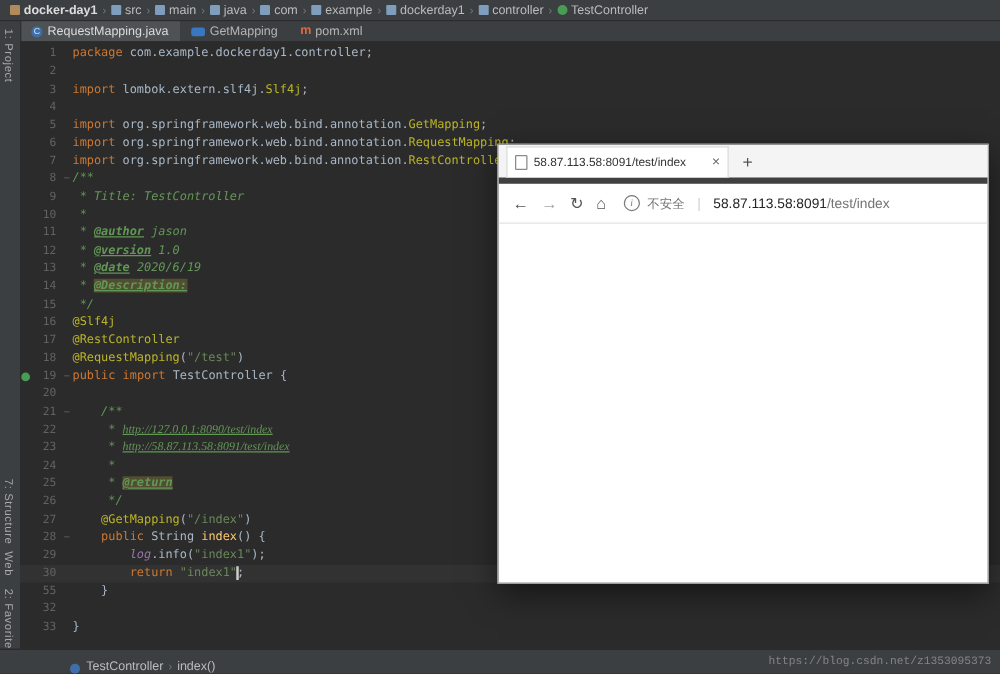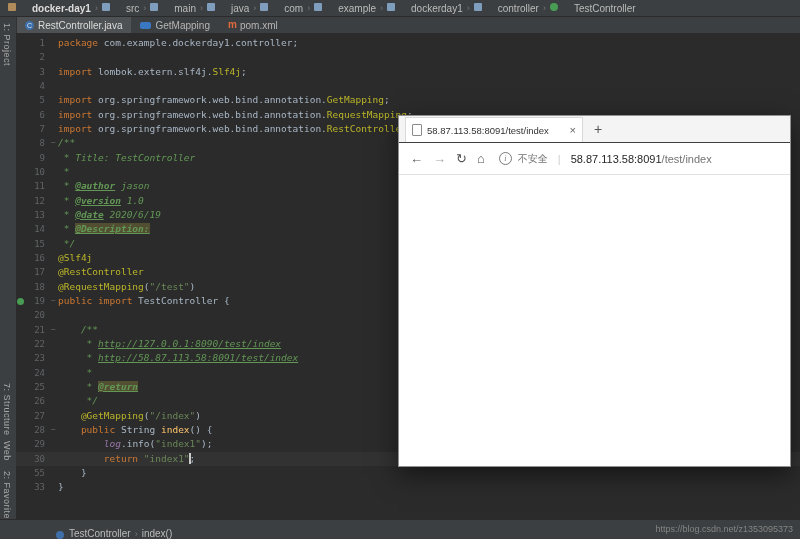--- a/index.html
+++ b/index.html
@@ -3,21 +3,21 @@
 <meta charset="utf-8">
 <style>
   html,body{margin:0;padding:0;}
   body{width:800px;height:539px;position:relative;overflow:hidden;background:#2b2b2b;
        font-family:"Liberation Sans",sans-serif;-webkit-font-smoothing:antialiased;}
 
   
   .navbar{position:absolute;left:0;top:0;width:800px;height:17px;background:#3c3f41;
           border-bottom:1px solid #2b2b2b;display:flex;align-items:center;padding-left:6px;
           box-sizing:border-box;font-size:10px;color:#bbbbbb;white-space:nowrap;}
-  .crumb{display:inline-flex;align-items:flex-start;gap:16px;padding:0 2px;}
+  .crumb{display:inline-flex;align-items:center;gap:3px;padding:0 2px;}
   .crumb.bold{font-weight:bold;color:#dddddd;}
   .crumb-sep{color:#777;margin:0 2px;font-size:9px;}
   .ci{width:8px;height:8px;display:inline-block;flex:none;}
   .ci-project{background:#b08c5a;border-radius:1px;}
   .ci-folder{background:#7f9dbd;border-radius:1px;}
   .ci-class{background:#499c54;border-radius:50%;}
 
   
   .tabbar{position:absolute;left:16px;top:17px;right:0;height:16px;background:#3c3f41;
           display:flex;align-items:stretch;font-size:10px;color:#b5b5b5;border-bottom:1px solid #323232;}
@@ -46,36 +46,36 @@
   .l-text{white-space:pre;flex:1;}
   .tok-kw{color:#cc7832;}
   .tok-txt{color:#a9b7c6;}
   .tok-str{color:#6a8759;}
   .tok-cmt{color:#629755;font-style:italic;}
   .tok-tag{color:#629755;font-style:italic;font-weight:bold;text-decoration:underline;}
   .tok-hl{background:#524e31;}
   .tok-ann{color:#bbb529;}
   .tok-fld{color:#9876aa;font-style:italic;}
   .tok-mth{color:#ffc66d;}
-  .tok-link{color:#629755;font-style:italic;text-decoration:underline;}
+  .tok-link{color:#629755;font-style:italic;text-decoration:underline;font-family:Liberation Serif, serif;}
   .caret{display:inline-block;width:2px;height:11px;background:#cccccc;vertical-align:text-bottom;margin:0 -1px;}
 
   
   .bottombar{position:absolute;left:0;bottom:0;width:800px;height:20px;background:#3c3f41;
              border-top:1px solid #2b2b2b;display:flex;align-items:flex-end;padding-left:56px;
              box-sizing:border-box;font-size:10px;color:#bbbbbb;}
   .status-crumb{display:inline-flex;align-items:center;gap:3px;padding:0 2px;}
   .status-class-icon{width:8px;height:8px;border-radius:50%;background:#3f6fa8;display:inline-block;margin-right:3px;}
-  .watermark{position:absolute;right:7px;bottom:5px;font-size:9px;color:#848484;z-index:20;}
+  .watermark{position:absolute;right:7px;bottom:5px;font-size:9px;color:#848484;z-index:20;font-family:Liberation Mono, monospace;}
 
   
   .browser{position:absolute;left:398px;top:115px;width:393px;height:352px;background:#ffffff;
            border:1px solid #919191;box-sizing:border-box;z-index:10;
            box-shadow:0 8px 24px rgba(0,0,0,.5);font-family:"Liberation Sans",sans-serif;}
-  .b-tabs{height:26px;background:#f4f4f4;display:flex;align-items:flex-end;border-bottom:1px solid #404040;}
+  .b-tabs{height:26px;background:#f4f4f4;display:flex;align-items:flex-end;border-bottom:5px solid #404040;}
   .b-tab{height:25px;width:178px;background:#ffffff;border:1px solid #d9d9d9;border-bottom:none;
          display:flex;align-items:center;gap:5px;padding:0 6px;margin-left:6px;box-sizing:border-box;
          font-size:9.5px;color:#333;}
   .b-tab-title{flex:1;overflow:hidden;white-space:nowrap;text-overflow:ellipsis;}
   .b-tab-close{color:#666;font-size:11px;flex:none;}
   .doc-icon{width:8px;height:10px;border:1px solid #8a8a8a;border-radius:1px;flex:none;background:#fff;}
   .b-newtab{font-size:14px;color:#555;padding:0 11px;align-self:center;line-height:26px;}
   .b-nav{height:31px;display:flex;align-items:center;gap:10px;padding:0 11px;
          border-bottom:1px solid #e2e2e2;font-size:13px;color:#555;}
   .nav-ic{flex:none;}
@@ -136,21 +136,21 @@
     <span class="crumb-sep">›</span>
     <span class="crumb">
       <span class="ci ci-class"></span>
       <span>TestController</span>
     </span>
   </div>
 
 <div class="tabbar">
     <div class="tab active">
       <span class="ti ti-class">C</span>
-      <span>RestController.java</span>
+      <span>RequestMapping.java</span>
     </div>
     <div class="tab">
       <span class="ti ti-docker"></span>
       <span>GetMapping</span>
     </div>
     <div class="tab">
       <span class="ti ti-maven">m</span>
       <span>pom.xml</span>
     </div>
   </div>
@@ -344,20 +344,26 @@
         <span class="g-icon"></span>
         <span class="g-num">30</span>
         <span class="g-fold"></span>
         <span class="l-text"><span class="tok-txt">        </span><span class="tok-kw">return</span><span class="tok-txt"> </span><span class="tok-str">"index1"</span><span class="caret"></span><span class="tok-txt">;</span></span>
       </div>
       <div class="code-line">
         <span class="g-icon"></span>
         <span class="g-num">55</span>
         <span class="g-fold"></span>
         <span class="l-text"><span class="tok-txt">    }</span></span>
+      </div>
+      <div class="code-line">
+        <span class="g-icon"></span>
+        <span class="g-num">32</span>
+        <span class="g-fold"></span>
+        <span class="l-text"></span>
       </div>
       <div class="code-line">
         <span class="g-icon"></span>
         <span class="g-num">33</span>
         <span class="g-fold"></span>
         <span class="l-text"><span class="tok-txt">}</span></span>
       </div>
     </div>
 </div>
 

